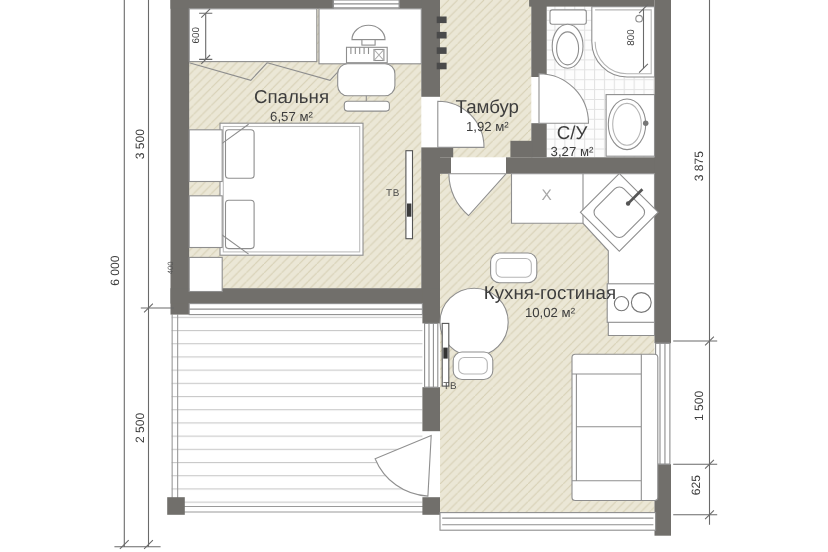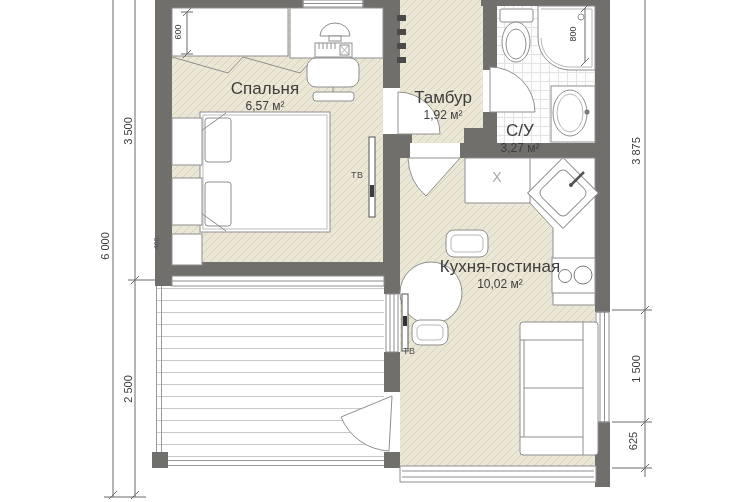--- a/index.html
+++ b/index.html
@@ -188,21 +188,21 @@
 <div class="lbl" style="left:215px;top:79px;width:100px;">
   <div class="room-name">Спальня</div>
   <div class="room-area">6,57 м²</div>
 </div>
 
 <div class="lbl" style="left:393px;top:88px;width:100px;">
   <div class="room-name">Тамбур</div>
   <div class="room-area">1,92 м²</div>
 </div>
 
-<div class="lbl" style="left:470px;top:121px;width:100px;">
+<div class="lbl" style="left:470px;top:111px;width:100px;">
   <div class="room-name">С/У</div>
   <div class="room-area">3,27 м²</div>
 </div>
 
 <div class="lbl" style="left:438px;top:257px;width:124px;text-align:center;">
   <div class="room-name">Кухня-гостиная</div>
   <div class="room-area">10,02 м²</div>
 </div>
 
 

